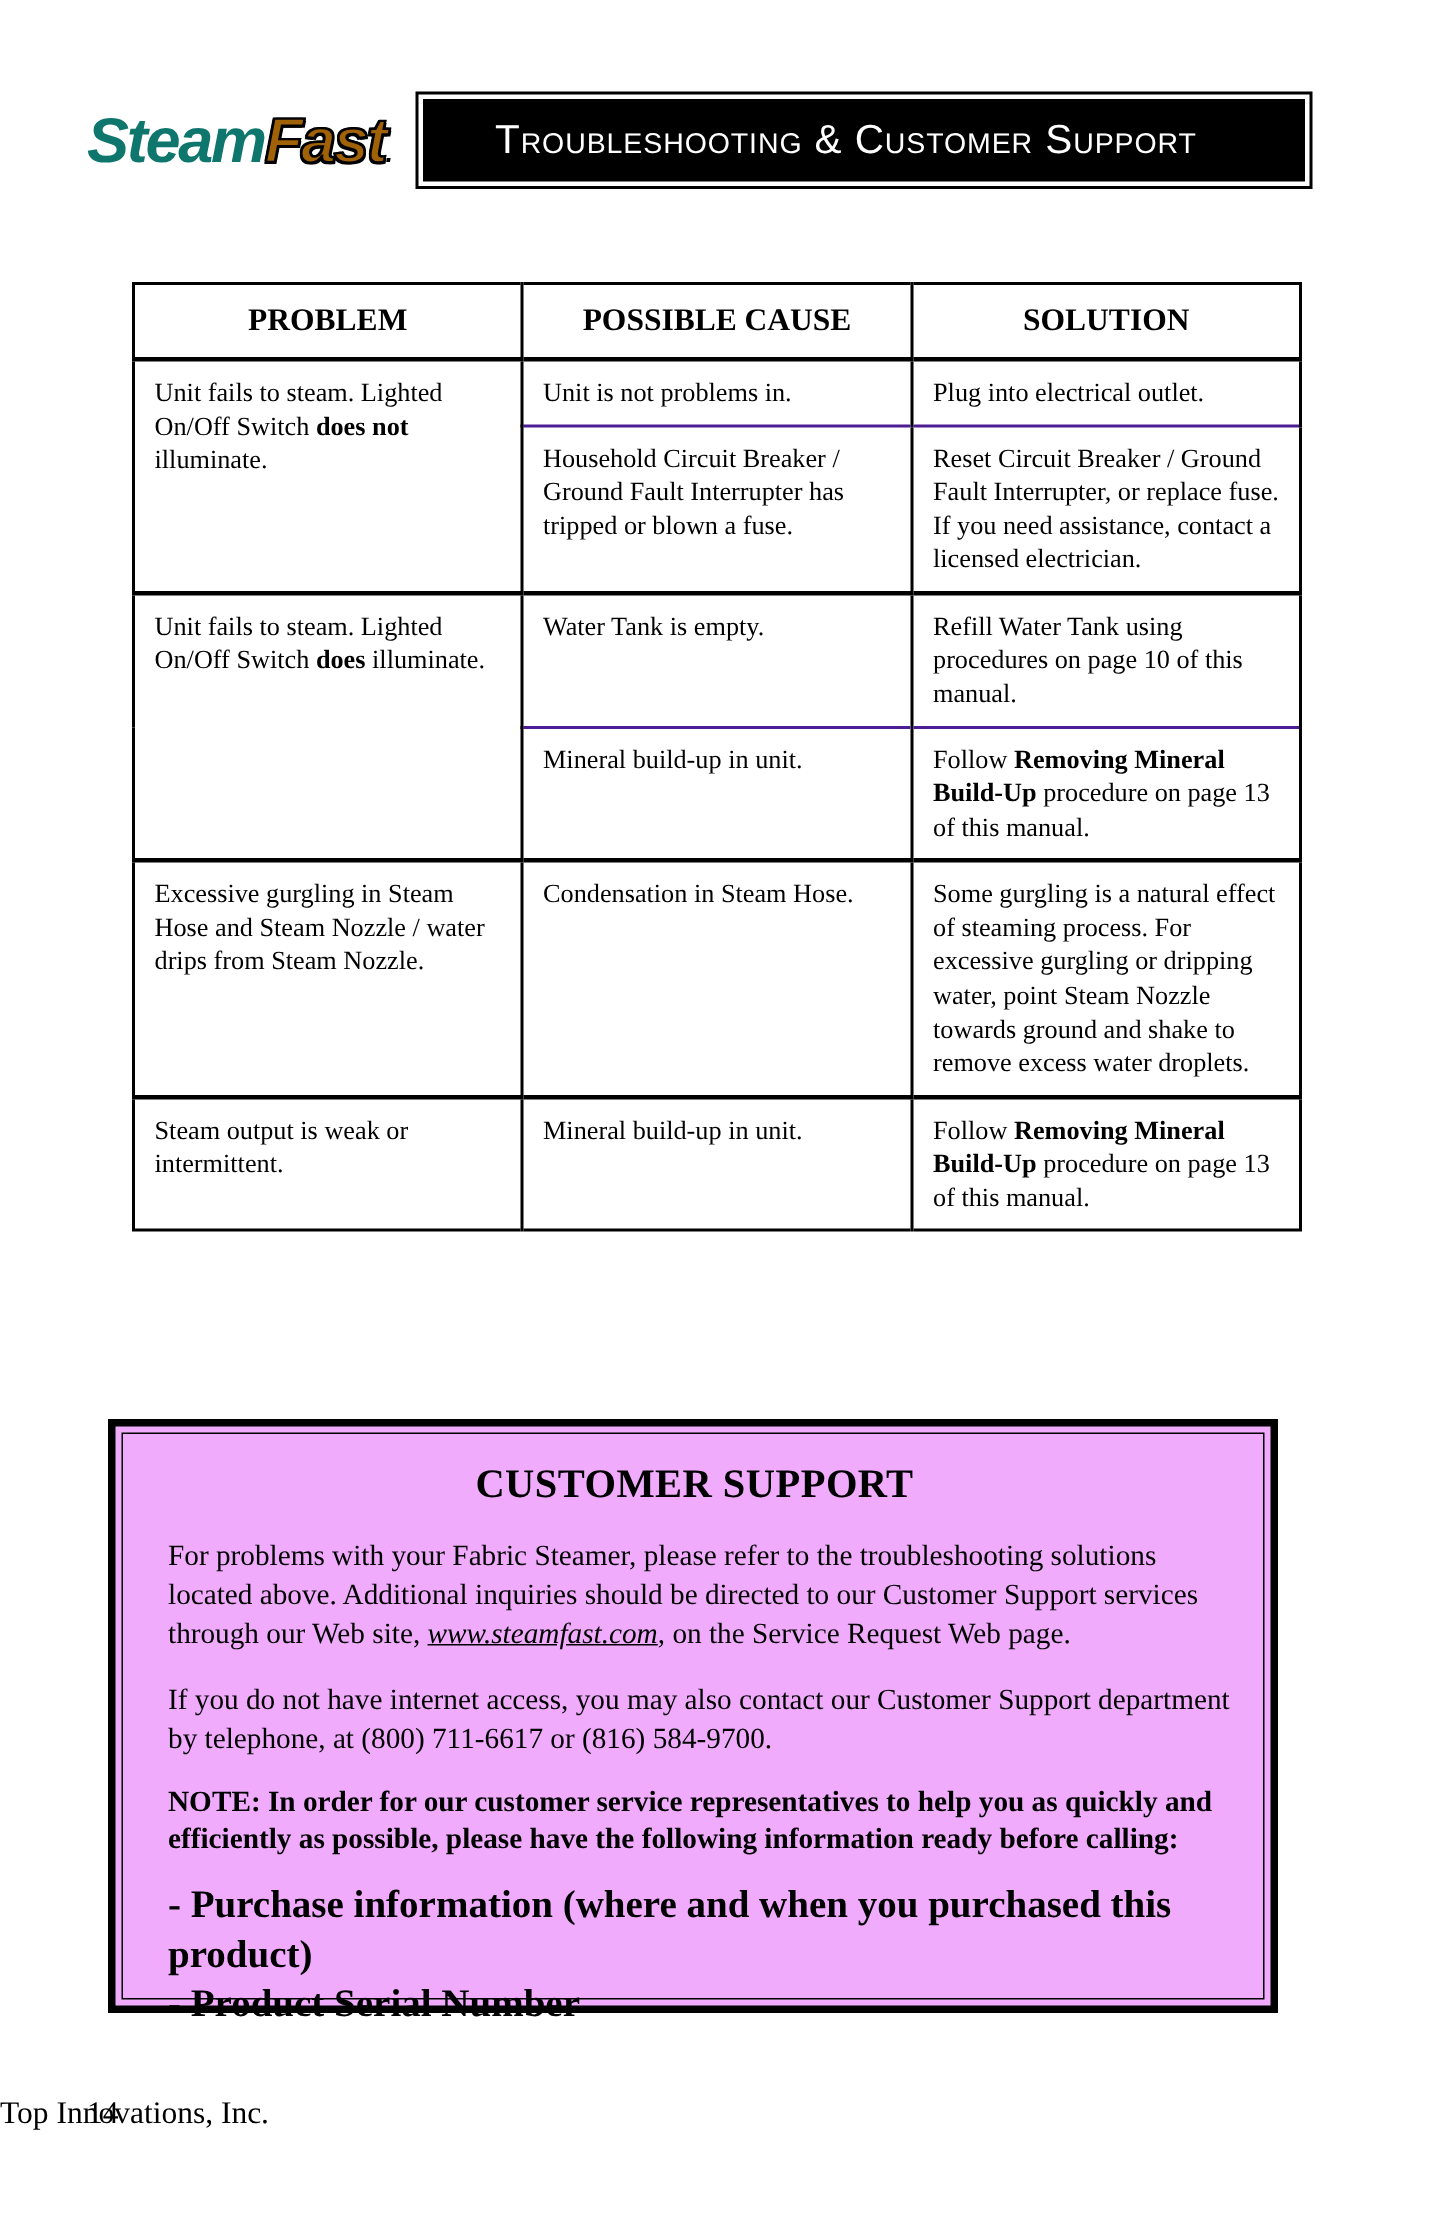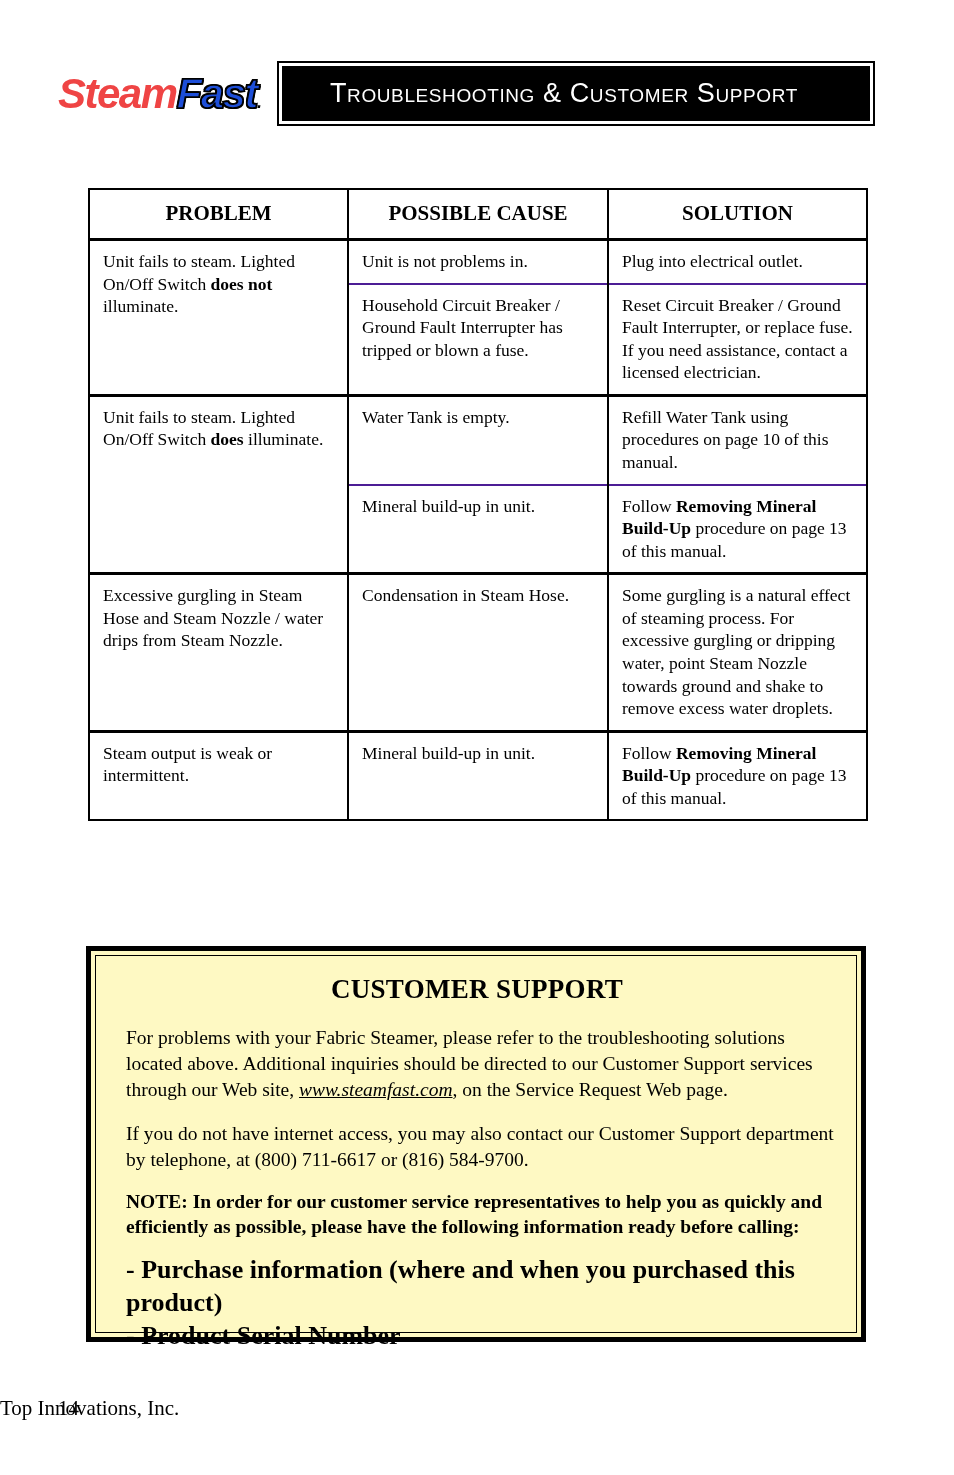--- a/index.html
+++ b/index.html
@@ -31,24 +31,24 @@
     height: 52px;
     font-family: "Liberation Sans", "DejaVu Sans", sans-serif;
     font-style: italic;
     font-weight: bold;
     font-size: 42px;
     letter-spacing: -1.5px;
     line-height: 52px;
     white-space: nowrap;
   }
   .logo .lg-steam {
-    color: #ef4444;
+    color: #0f766e;
   }
   .logo .lg-fast {
-    color: #1d4ed8;
+    color: #a16207;
     -webkit-text-stroke: 1.6px #000000;
     text-shadow:
       -1px -1px 0 #000, 1px -1px 0 #000,
       -1px  1px 0 #000, 1px  1px 0 #000;
   }
   .logo .lg-dot {
     color: #000000;
     font-size: 18px;
     vertical-align: baseline;
   }
@@ -117,28 +117,28 @@
     border-bottom: 2px solid #000;
   }
   tr.grp-start > td { border-top: 3px solid #000; }
   tr.sub-row > td.cause, tr.sub-row > td.sol { border-top: 2px solid #4c1d95; }
   td.prob { }
   .b { font-weight: bold; }
 
   
   .cs-outer {
     position: absolute;
-    left: 86px;
+    left: 72px;
     top: 946px;
     width: 780px;
     height: 396px;
     border: 5px solid #000;
     box-sizing: border-box;
     padding: 4px;
-    background: #fef9c3;
+    background: #f0abfc;
   }
   .cs-inner {
     width: 100%;
     height: 100%;
     border: 1px solid #000;
     box-sizing: border-box;
     padding: 14px 22px 10px 24px;
   }
   .cs-title {
     text-align: center;

